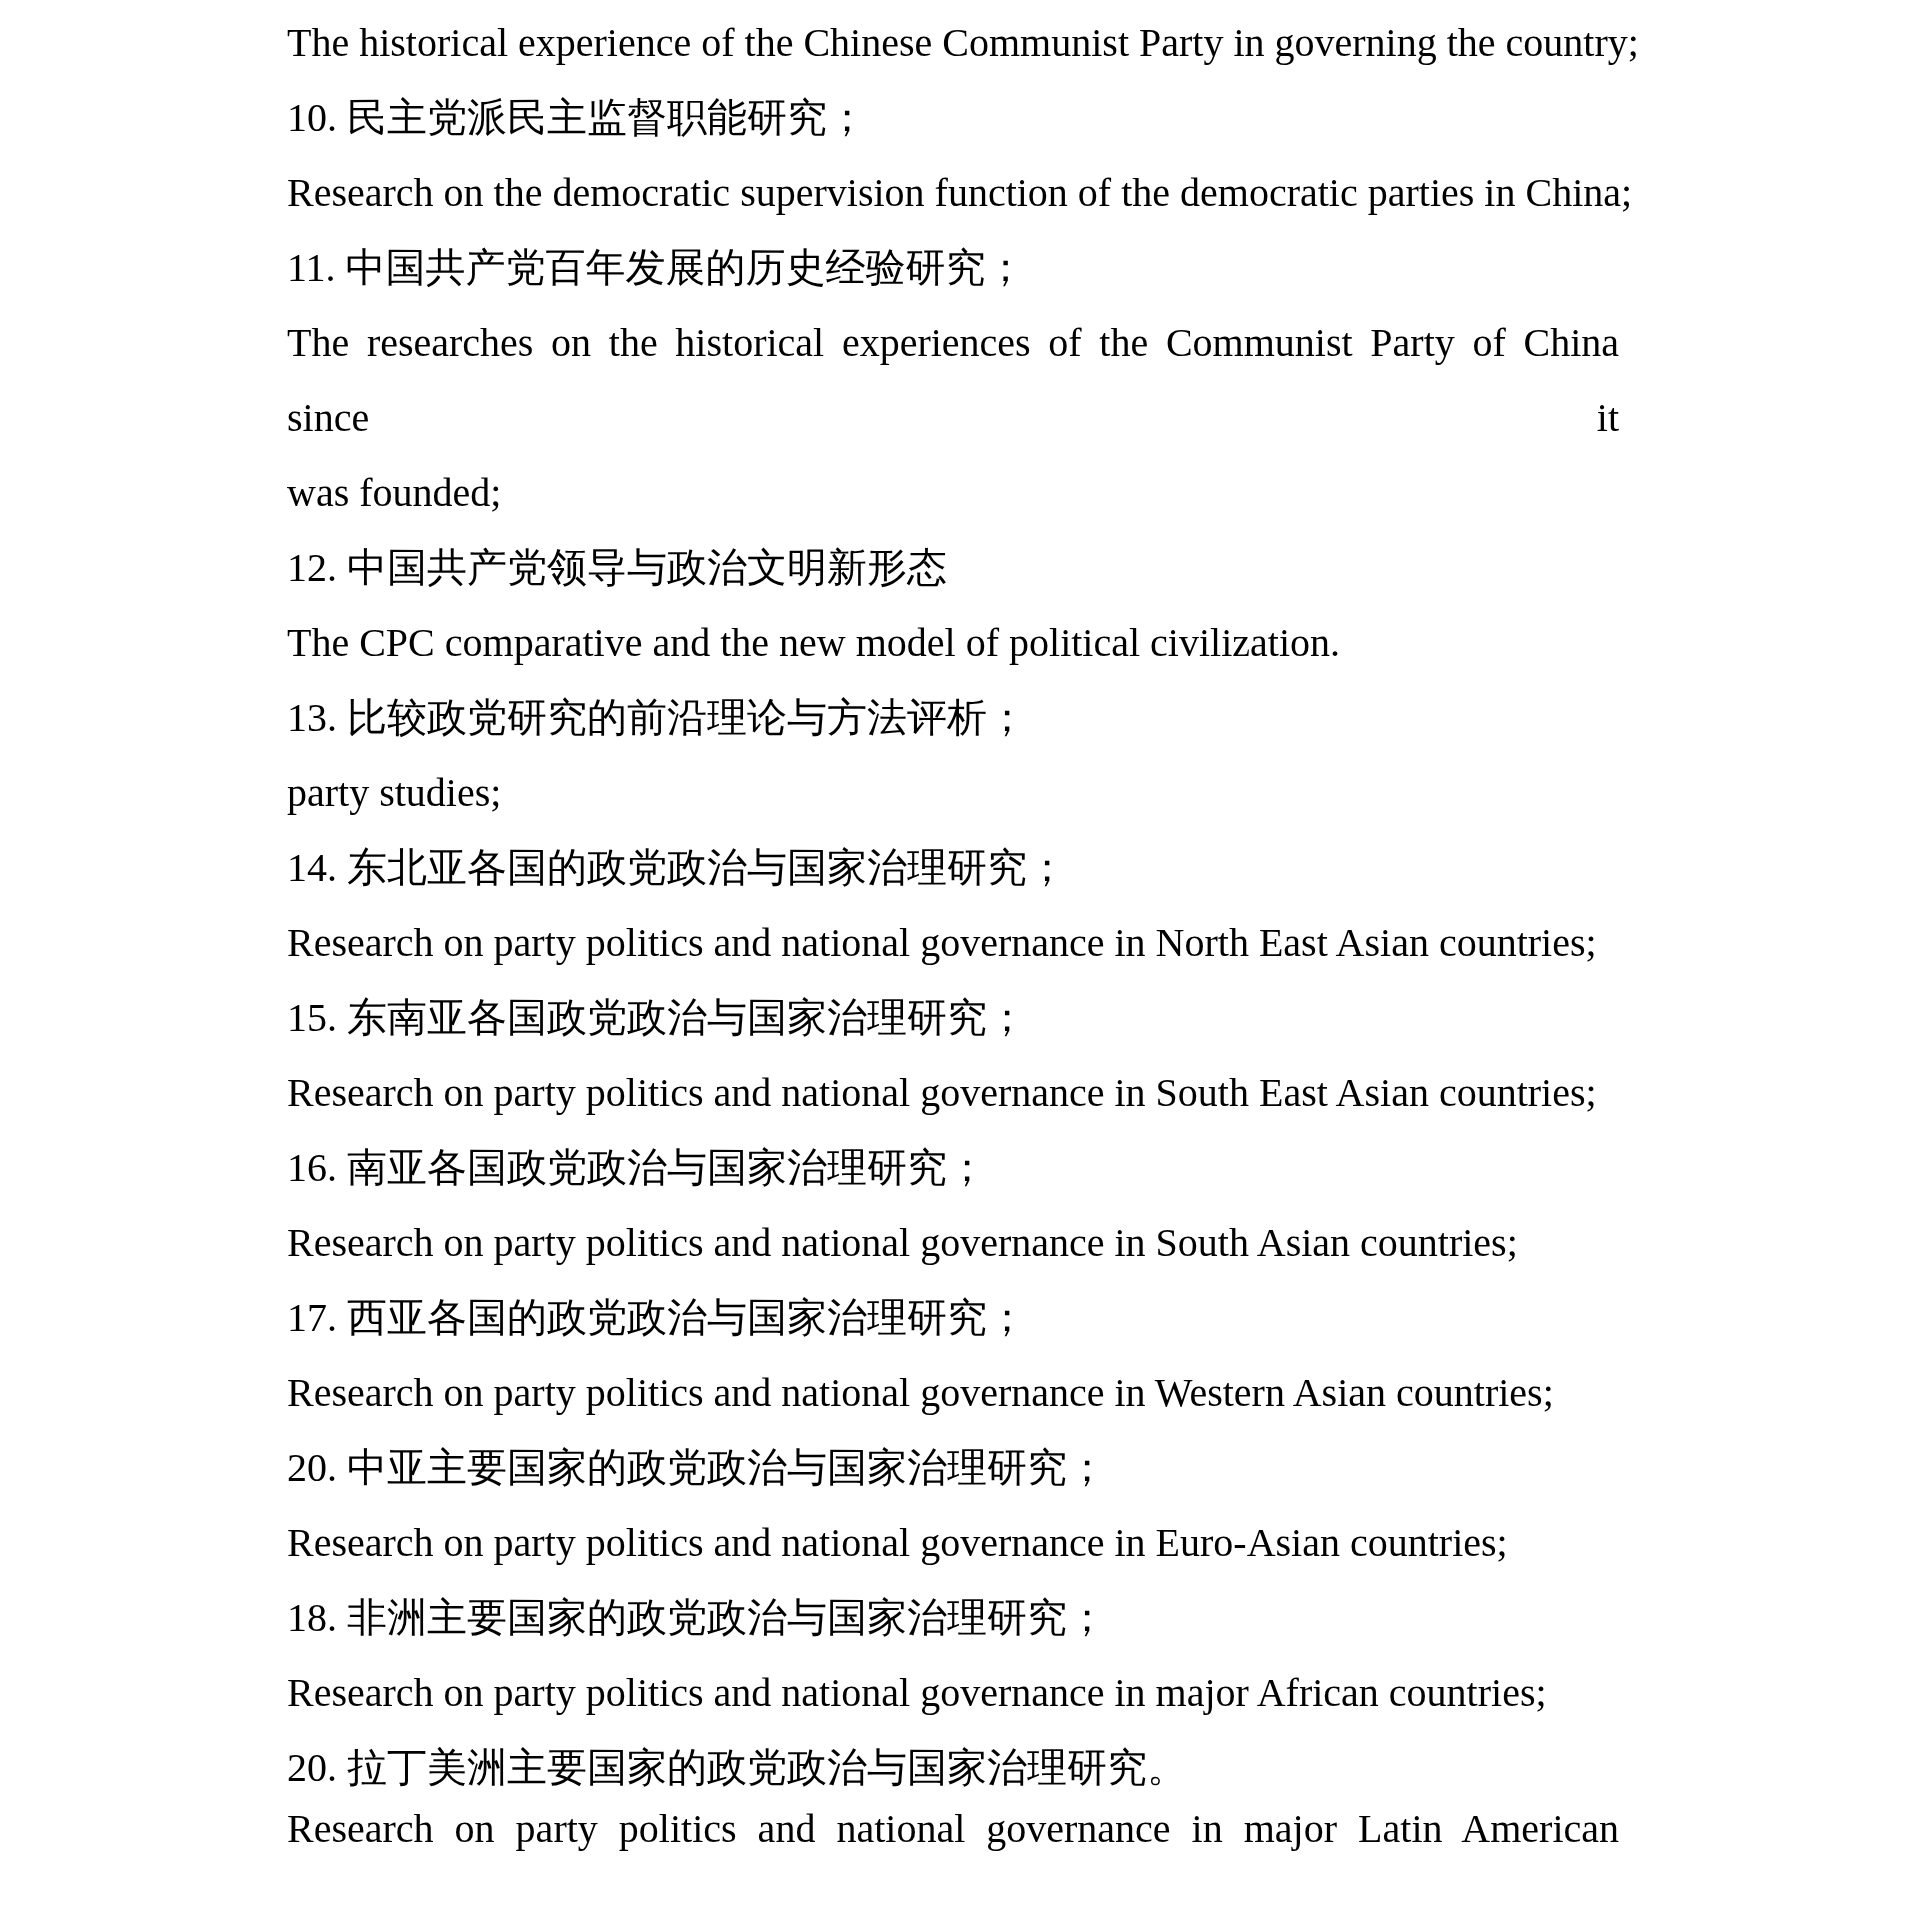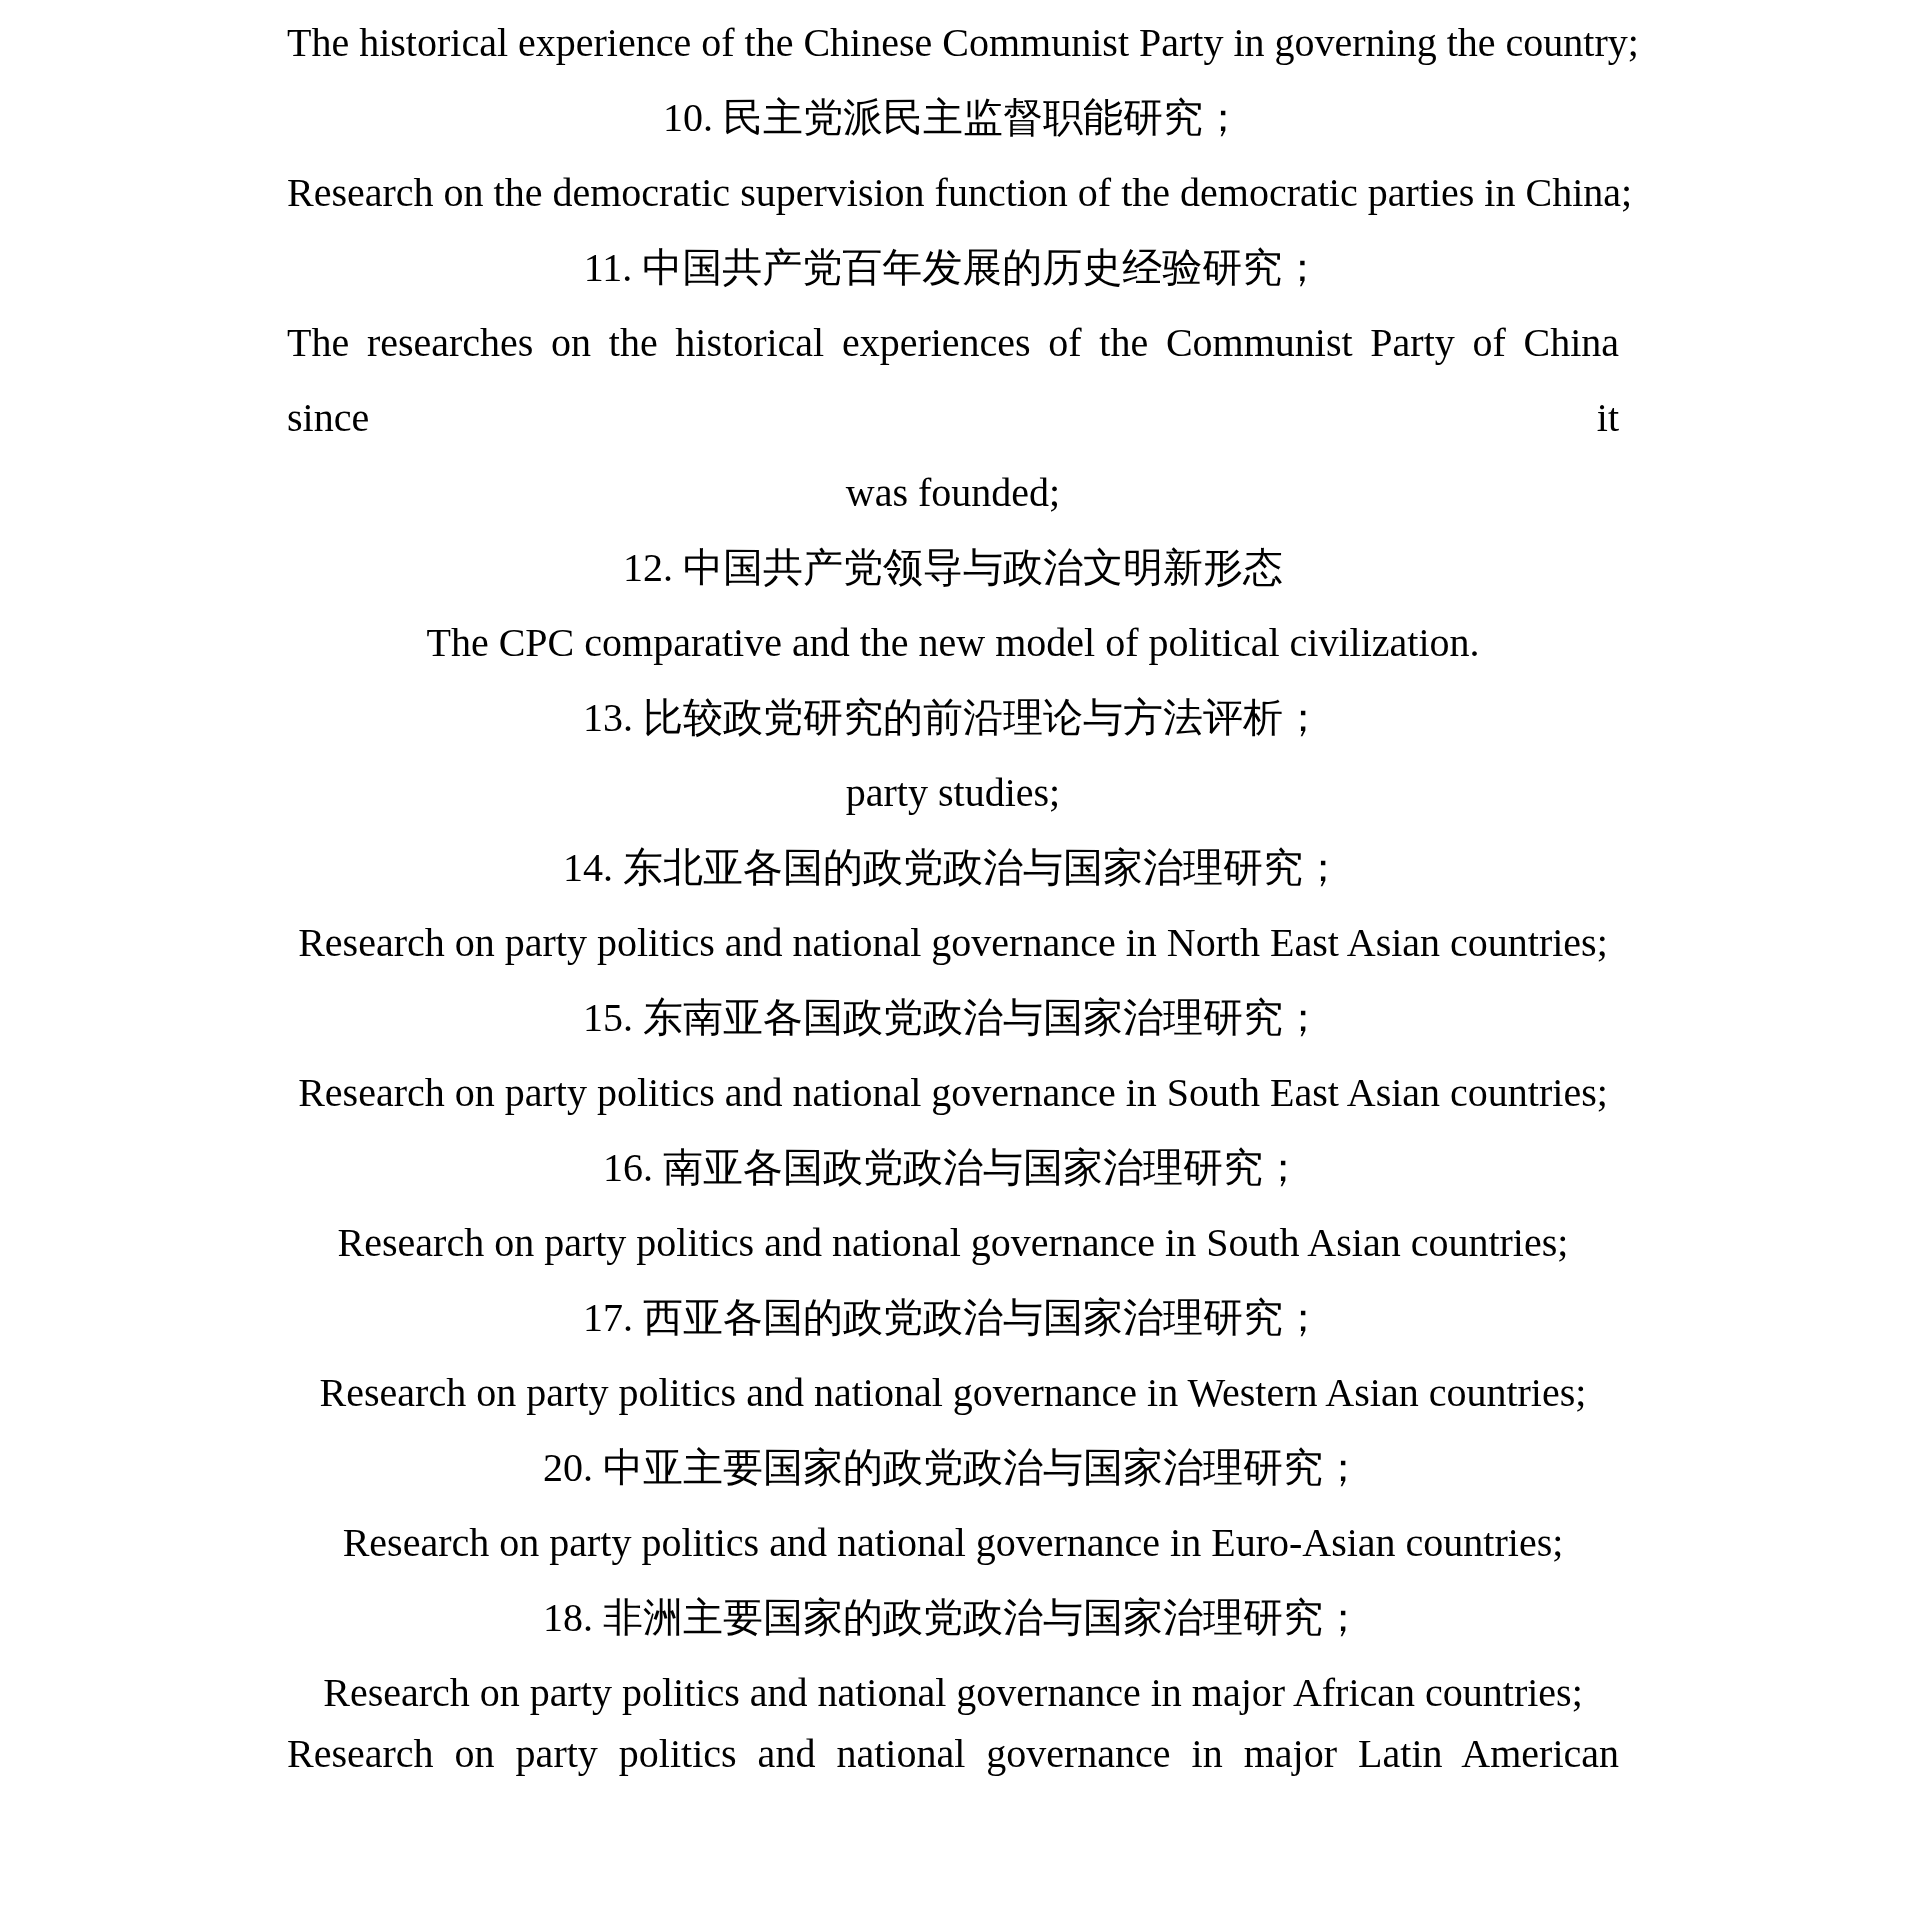--- a/index.html
+++ b/index.html
@@ -17,21 +17,21 @@
     width: 1906px;
     height: 1926px;
     padding: 5px 287px 0 287px;
     background: #ffffff;
     color: #000000;
     font-family: "Liberation Serif", "DejaVu Serif", serif;
     font-size: 40px;
   }
   .line {
     line-height: 75px;
-    text-align: center;
+    text-align: left;
     white-space: nowrap;
   }
   .line.zh {
     white-space: nowrap;
   }
   .line.justify {
     white-space: normal;
     text-align: justify;
     text-align-last: justify;
     -moz-text-align-last: justify;
@@ -59,15 +59,16 @@
     <div class="line zh">15. 东南亚各国政党政治与国家治理研究；</div>
     <div class="line">Research on party politics and national governance in South East Asian countries;</div>
     <div class="line zh">16. 南亚各国政党政治与国家治理研究；</div>
     <div class="line">Research on party politics and national governance in South Asian countries;</div>
     <div class="line zh">17. 西亚各国的政党政治与国家治理研究；</div>
     <div class="line">Research on party politics and national governance in Western Asian countries;</div>
     <div class="line zh">20. 中亚主要国家的政党政治与国家治理研究；</div>
     <div class="line">Research on party politics and national governance in Euro-Asian countries;</div>
     <div class="line zh">18. 非洲主要国家的政党政治与国家治理研究；</div>
     <div class="line">Research on party politics and national governance in major African countries;</div>
+    <div class="line zh">20. 拉丁美洲主要国家的政党政治与国家治理研究。</div>
     <div class="line justify tight">Research on party politics and national governance in major Latin American</div>
   </div>
 
 
 </body></html>

